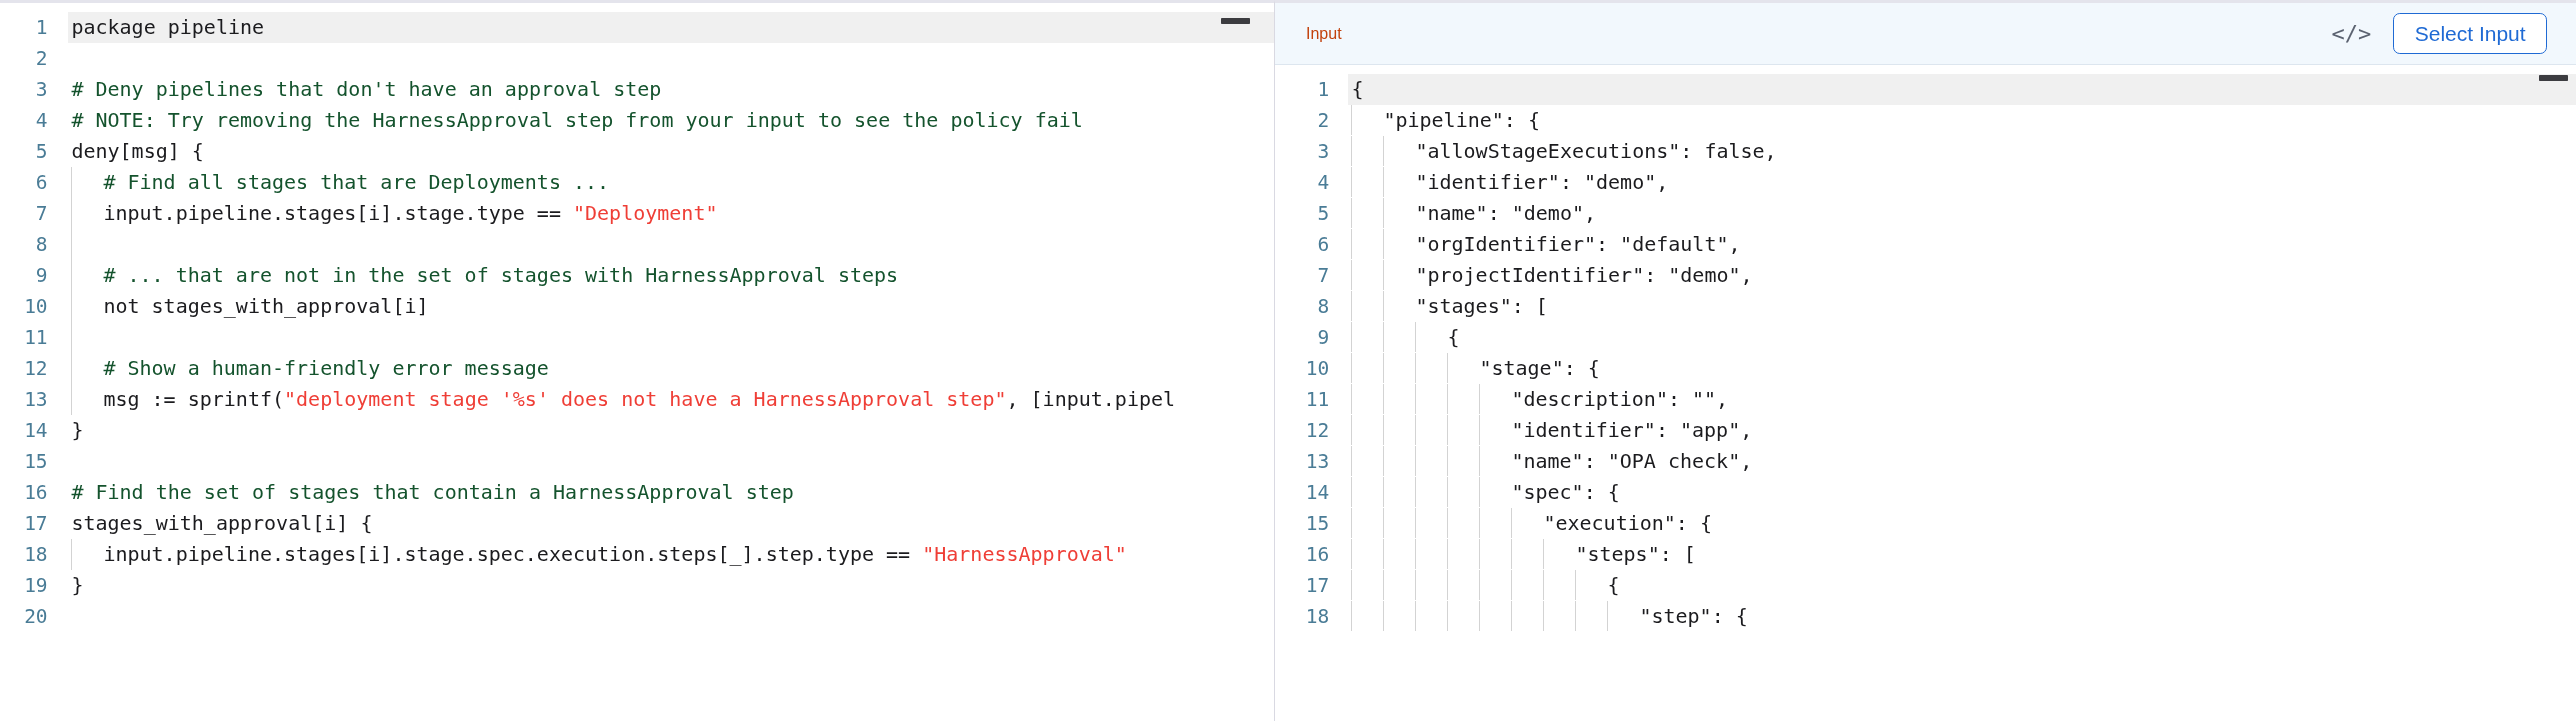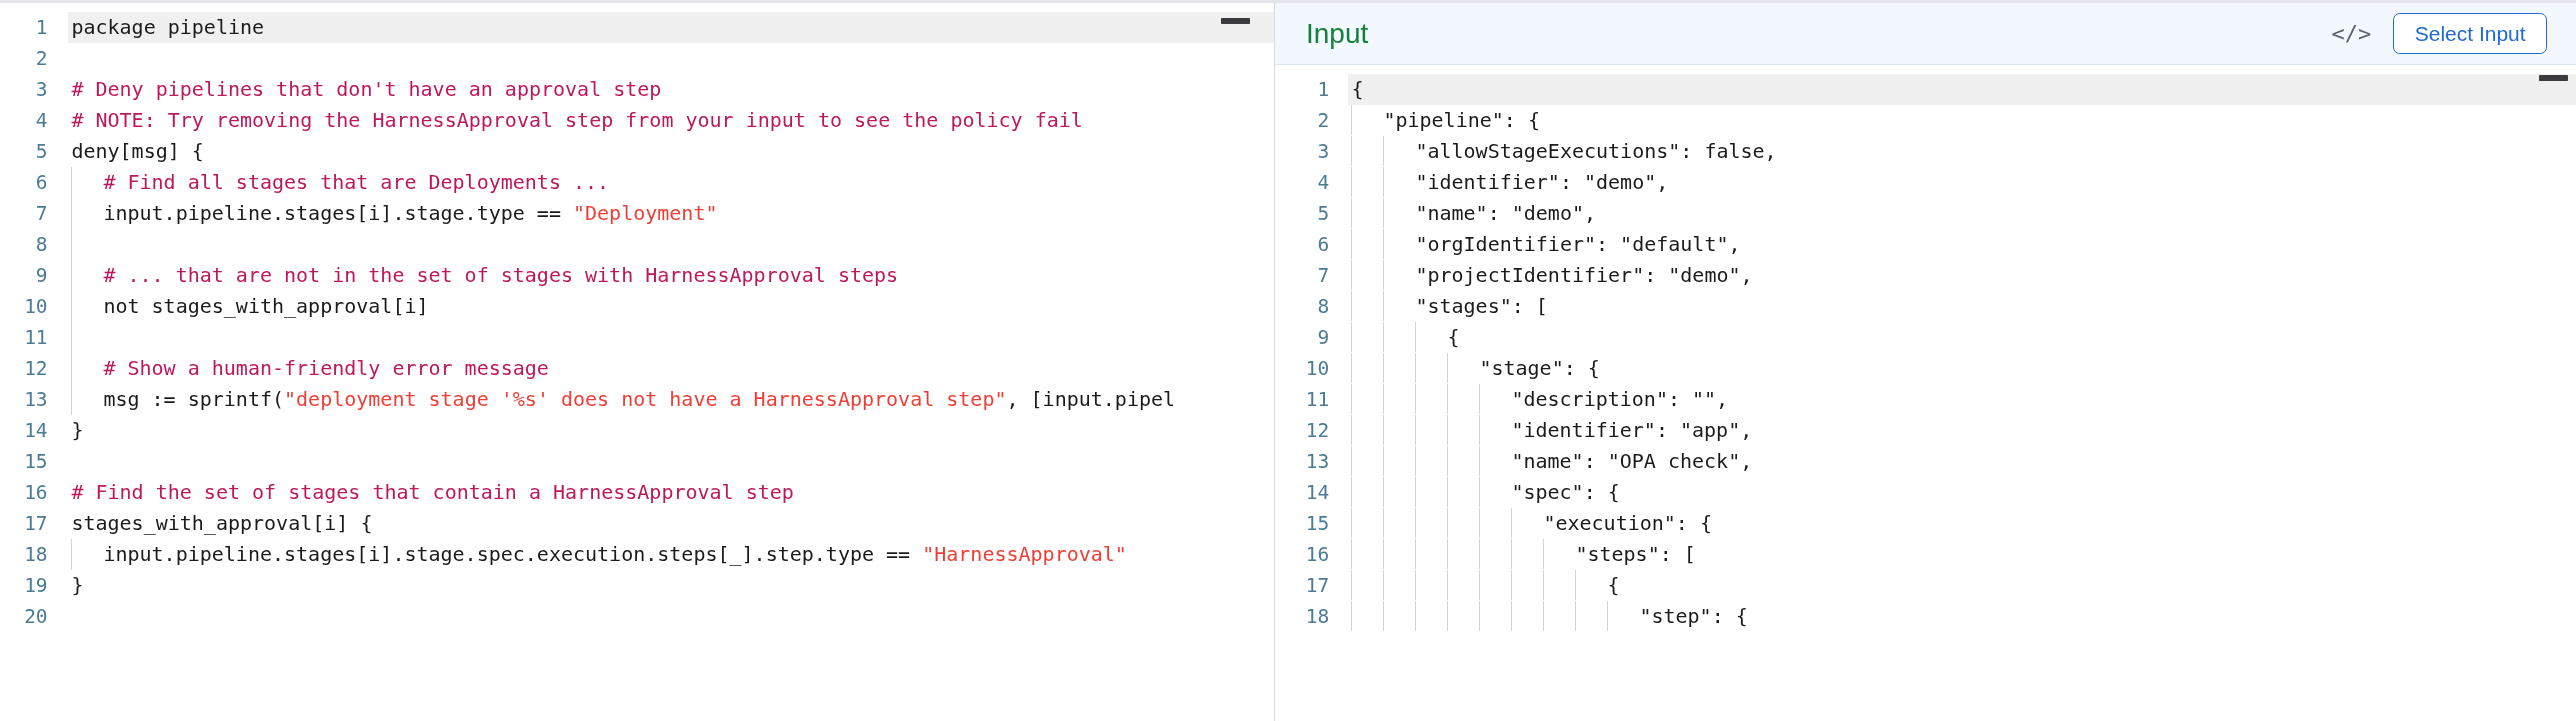--- a/index.html
+++ b/index.html
@@ -73,21 +73,21 @@
   .indent-guide {
     display: inline-block;
     width: 0;
     border-left: 0.8px solid #d3d3d3;
     height: 31px;
     vertical-align: middle;
     position: relative;
     top: -0.8px;
   }
   .tok-plain   { color: #1b1b1e; }
-  .tok-comment { color: #be185d; }
+  .tok-comment { color: #14532d; }
   .tok-string  { color: #ef3e36; }
 
   
   .right-pane {
     position: relative;
     width: 1302px;
     height: 722px;
     background: #ffffff;
     border-left: 1.7px solid #d9d9e2;
     border-top: 3.4px solid #e4e4ec;
@@ -152,22 +152,22 @@
     position: relative;
     height: 62px;
     min-height: 62px;
     background: #f2f8fd;
     border-bottom: 0.8px solid #dde6ef;
     display: flex;
     align-items: center;
     padding: 0 29px 0 31px;
   }
   .input-title {
-    font-size: 28px;
-    color: #15803d;
+    font-size: 16px;
+    color: #c2410c;
     flex: 1;
   }
   .code-glyph {
     font-family: "DejaVu Sans Mono", "Liberation Mono", monospace;
     font-size: 22px;
     color: #5b6270;
     margin-right: 22px;
     cursor: pointer;
     user-select: none;
   }

